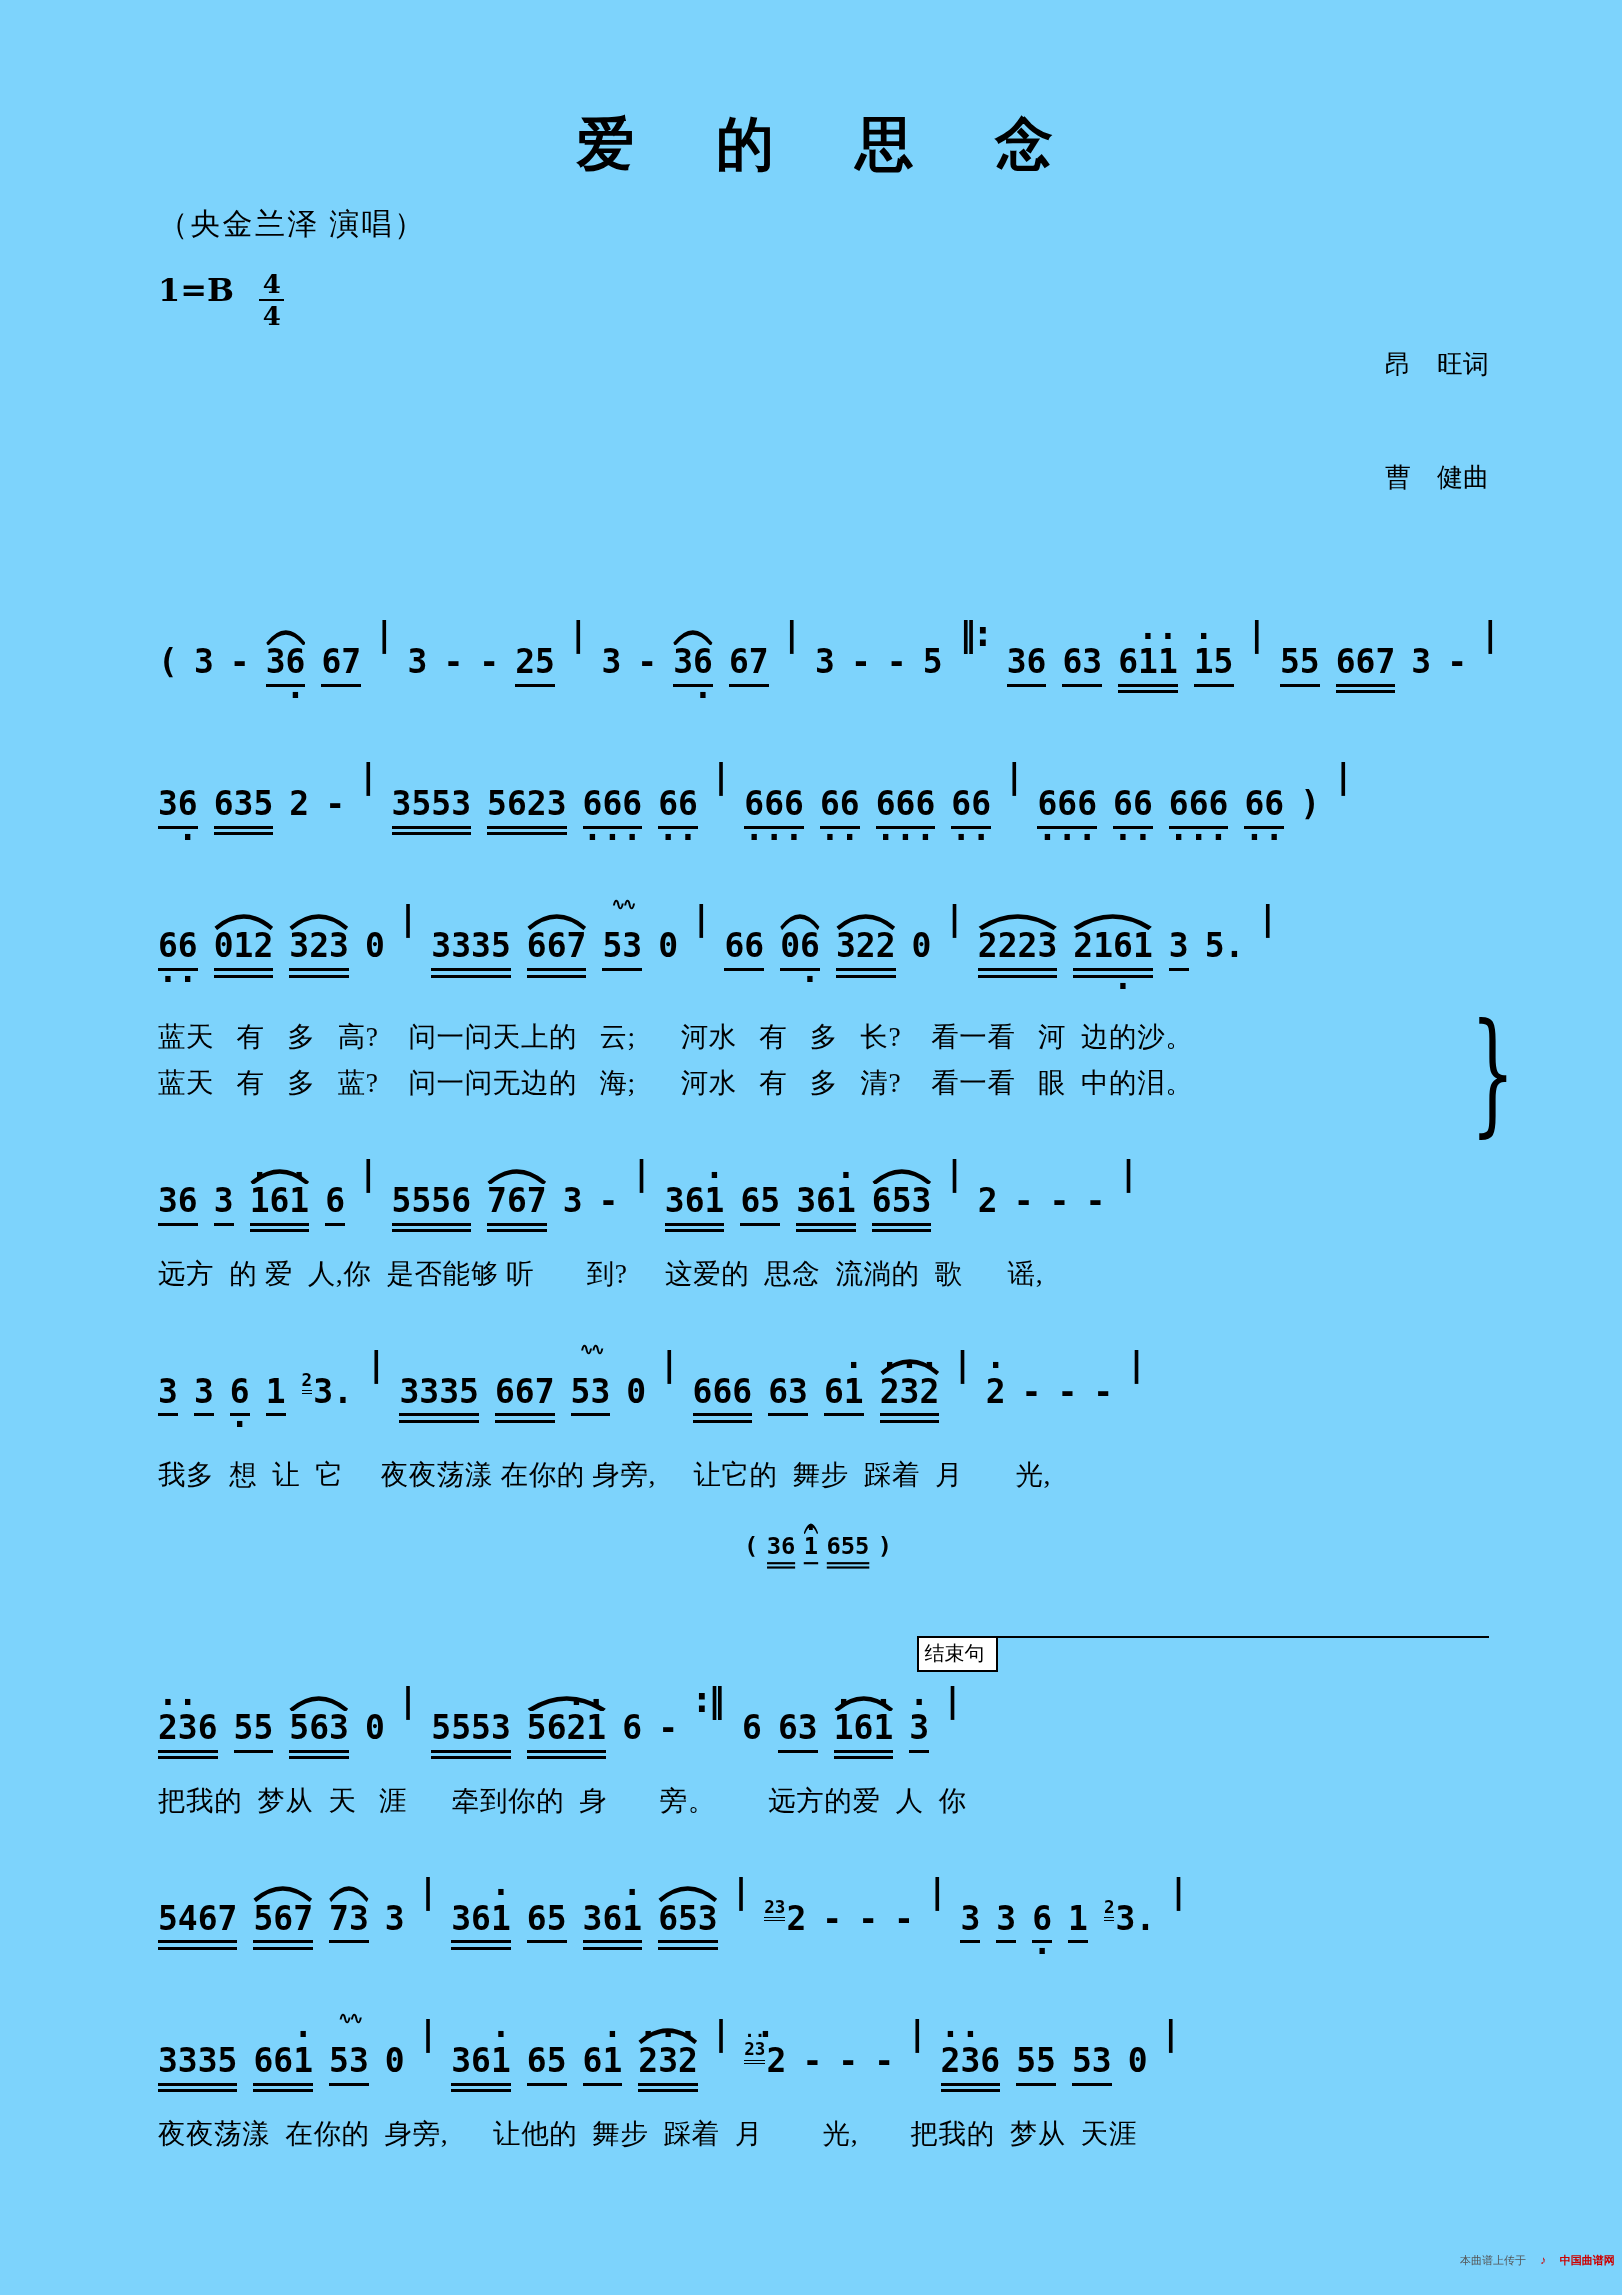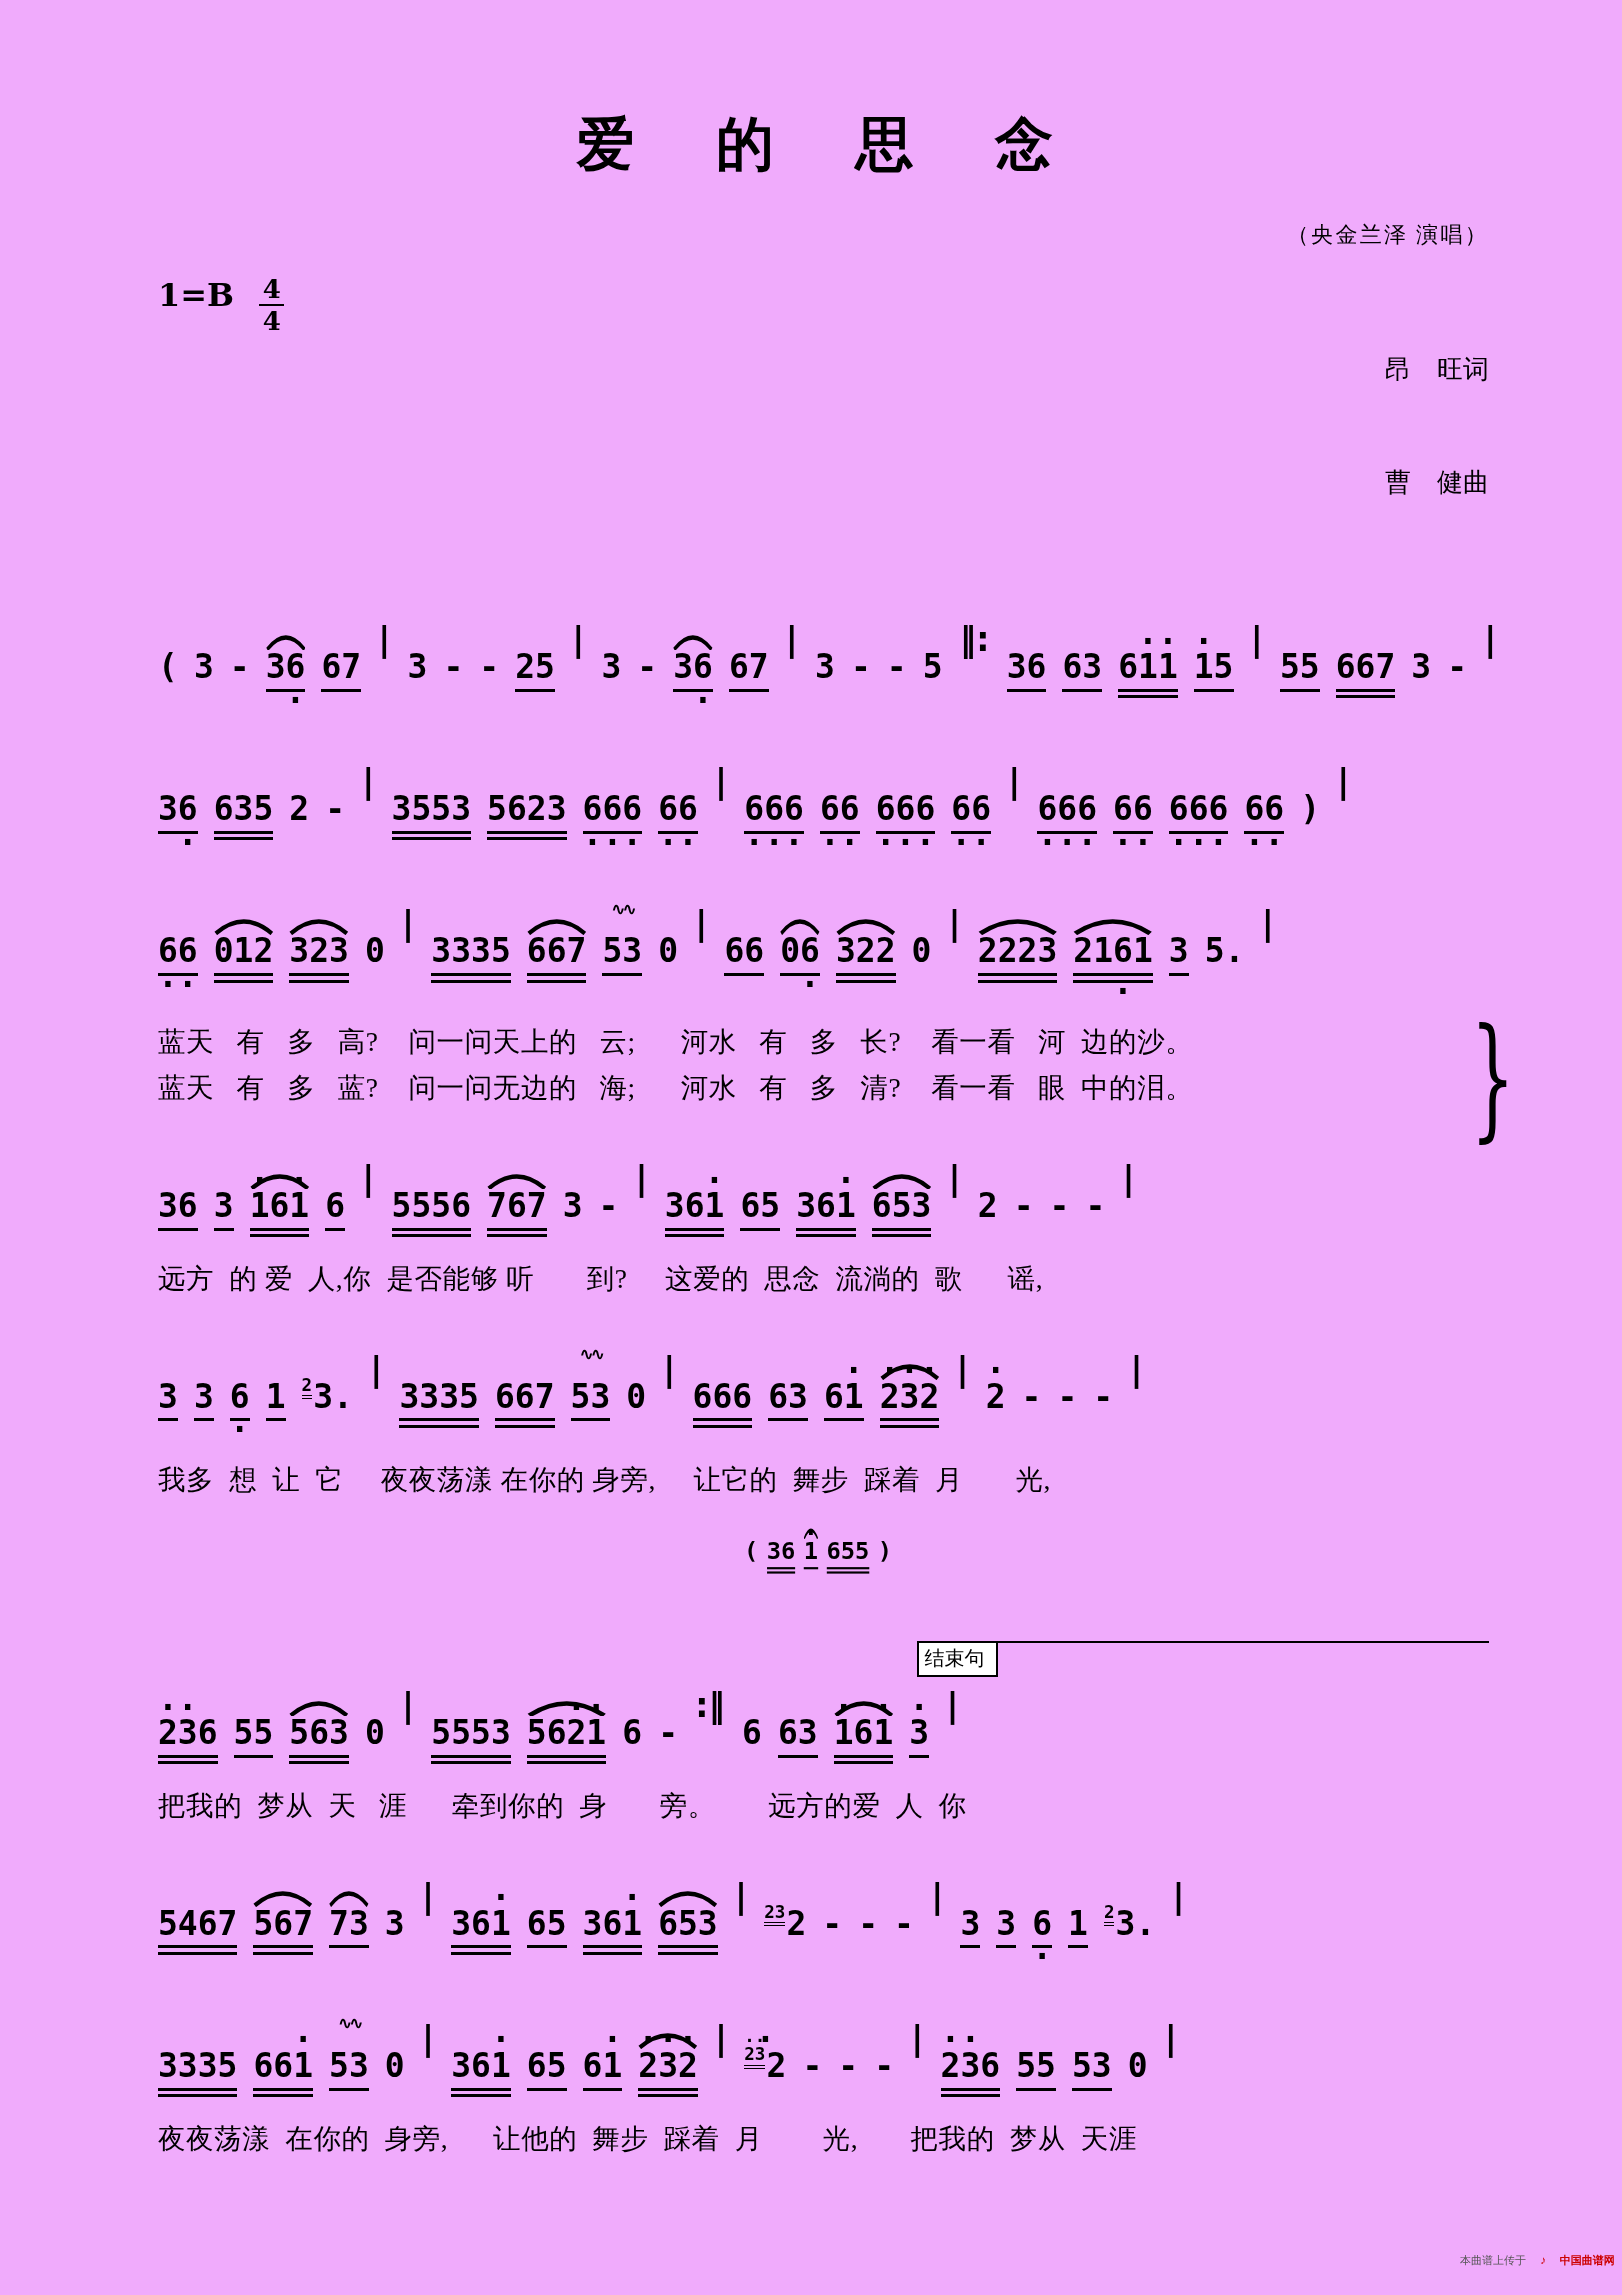--- a/index.html
+++ b/index.html
@@ -1,31 +1,31 @@
 <!DOCTYPE html>
 <html style="font-size:9.4px"><head>
 <meta charset="utf-8">
 <style>
   html,body{margin:0;padding:0;background:#e8e8e8;}
   .page{
     position:relative;
     width:1623px;height:2295px;
-    background:#f0abfc;color:#000;
+    background:#7dd3fc;color:#000;
     font-family:"Liberation Serif", serif;
     overflow:hidden;
     box-sizing:border-box;
     padding:88px 134px 0 158px;
   }
   
   .title{
     text-align:center;font-size:58px;font-weight:bold;
     letter-spacing:17.5px;white-space:pre;margin-top:17.5px;
   }
   .subtitle{
-    text-align:right;font-size:22px;margin-top:36px;letter-spacing:2.3px;
+    text-align:left;font-size:30px;margin-top:20px;letter-spacing:2.3px;
   }
   .meta-row{display:flex;justify-content:space-between;align-items:flex-start;margin-top:26px;}
   .key-sig{display:flex;gap:25px;font-size:32px;font-weight:bold;
     font-family:"DejaVu Serif", serif;}
   .frac{display:inline-flex;flex-direction:column;align-items:center;line-height:1;font-size:26px;}
   .frac .fnum{padding:0 3.5px;}
   .frac .fbar{width:100%;border-top:2.9px solid #000;margin:2.3px 0;}
   .credits{text-align:right;font-size:26px;line-height:1.45;white-space:pre;}
   .tempo{font-size:23.4px;margin-top:10.5px;display:flex;gap:32px;align-items:baseline;}
   .tempo .bpm{font-family:"DejaVu Sans", sans-serif;font-weight:bold;font-size:21px;}

